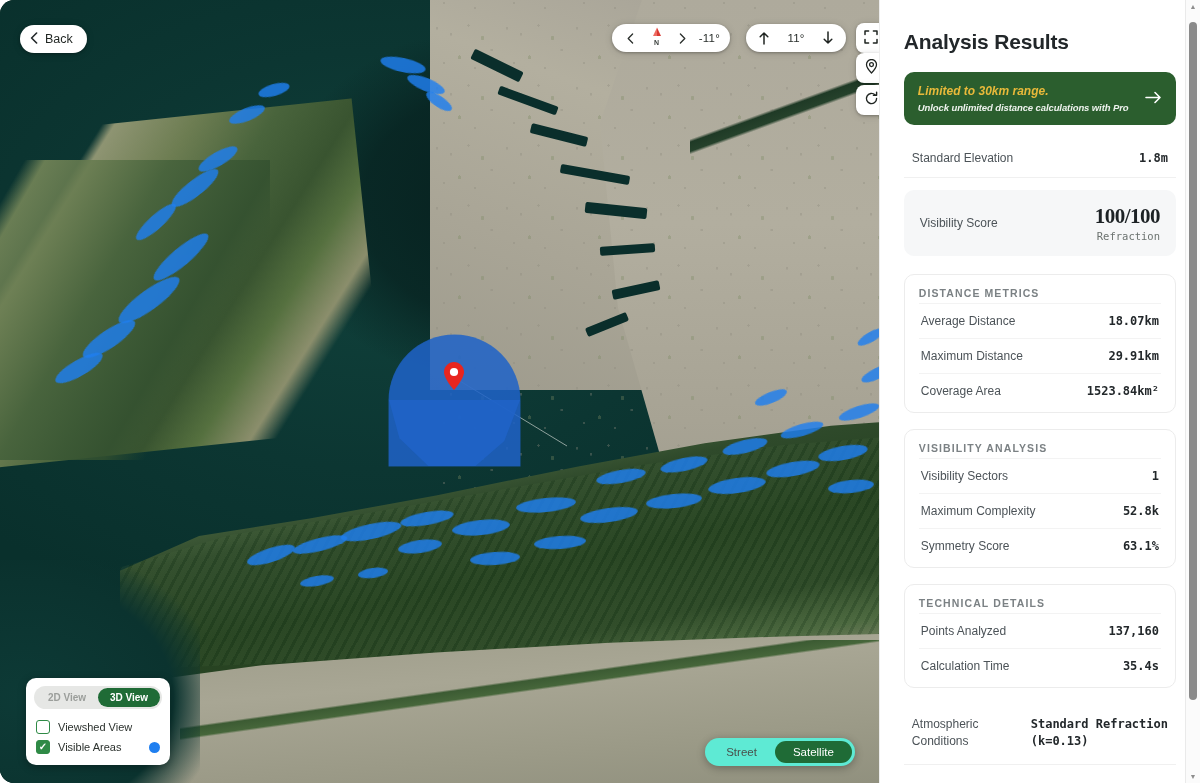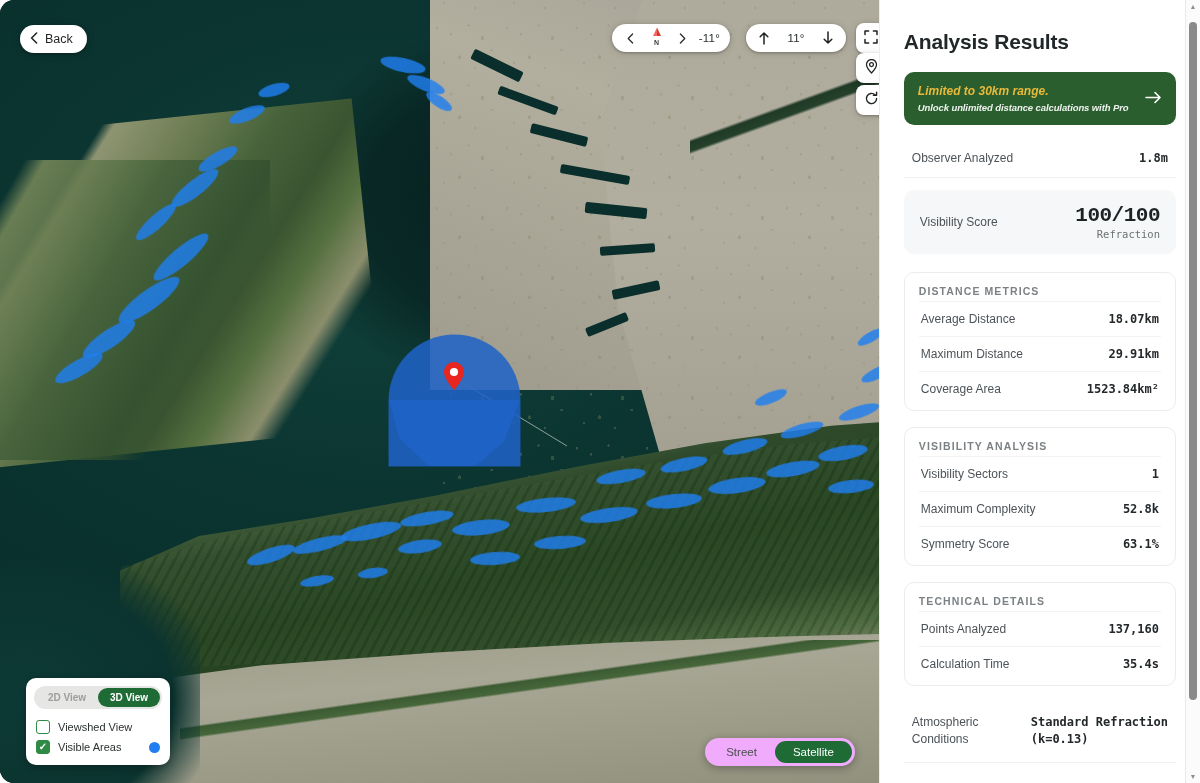--- a/index.html
+++ b/index.html
@@ -214,21 +214,21 @@
     flex: 0 0 auto; cursor: pointer;
   }
   .cb.checked { background: #2f8a46; border-color: #2f8a46; }
   .cb.checked::after { content: "✓"; color: #fff; font-size: 10px; line-height: 10px; font-weight: 700; }
   .legend-label { font-size: 11px; color: #2b312d; flex: 1; }
   .swatch { width: 11px; height: 11px; border-radius: 50%; background: #1f7ff0; flex: 0 0 auto; }
 
   
   .basemap-toggle {
     position: absolute; right: 24px; bottom: 17px; display: flex;
-    background: #f0abfc; border-radius: 999px; padding: 3px;
+    background: #5eead4; border-radius: 999px; padding: 3px;
     box-shadow: 0 2px 8px rgba(0,0,0,.3);
   }
   .bm-btn {
     font-size: 11.5px; padding: 5px 18px; border-radius: 999px; cursor: pointer;
     color: #4a504c; border: none; background: none; font-weight: 500;
   }
   .bm-btn.active { background: #1f6b36; color: #fff; }
 
   
   .panel {
@@ -260,21 +260,21 @@
   .row-label { font-size: 12px; color: #4c5358; }
   .row-value { font-size: 12px; color: #23282b; font-weight: 600; font-family: "DejaVu Sans Mono", monospace; }
 
   .score-card {
     background: #f6f7f8; border-radius: 10px; padding: 14px 16px;
     display: flex; align-items: center; justify-content: space-between;
     margin: 12px 0 18px 0;
   }
   .score-label { font-size: 12px; color: #4c5358; }
   .score-right { text-align: right; }
-  .score-value { font-size: 21px; font-weight: 700; color: #1d2225; font-family: Liberation Mono, monospace; letter-spacing: -0.5px; }
+  .score-value { font-size: 21px; font-weight: 700; color: #1d2225; font-family: Liberation Serif, serif; letter-spacing: -0.5px; }
   .score-qual { font-size: 10.5px; color: #6b726f; font-family: "DejaVu Sans Mono", monospace; margin-top: 1px; }
 
   .card {
     border: 1px solid #ececec; border-radius: 10px;
     padding: 12px 14px 4px 14px; margin-bottom: 16px; background: #fff;
   }
   .card-title {
     font-size: 10.5px; font-weight: 600; color: #7b8184;
     letter-spacing: 1.1px; text-transform: uppercase; margin-bottom: 4px;
   }
@@ -499,21 +499,21 @@
           <div class="pro-sub">Unlock unlimited distance calculations with Pro</div>
         </div>
         <span class="pro-arrow">
           <svg width="17" height="13" viewBox="0 0 17 13">
               <path d="M1 6.5h14M10 1.5l5 5-5 5" stroke="#ffffff" stroke-width="1.6" fill="none" stroke-linecap="round" stroke-linejoin="round"></path>
             </svg>
         </span>
       </div>
 
       <div class="row-plain">
-        <span class="row-label">Observer Analyzed</span>
+        <span class="row-label">Standard Elevation</span>
         <span class="row-value">1.8m</span>
       </div>
 
       <div class="score-card">
         <span class="score-label">Visibility Score</span>
         <div class="score-right">
           <div class="score-value">100/100</div>
           <div class="score-qual">Refraction</div>
         </div>
       </div>

